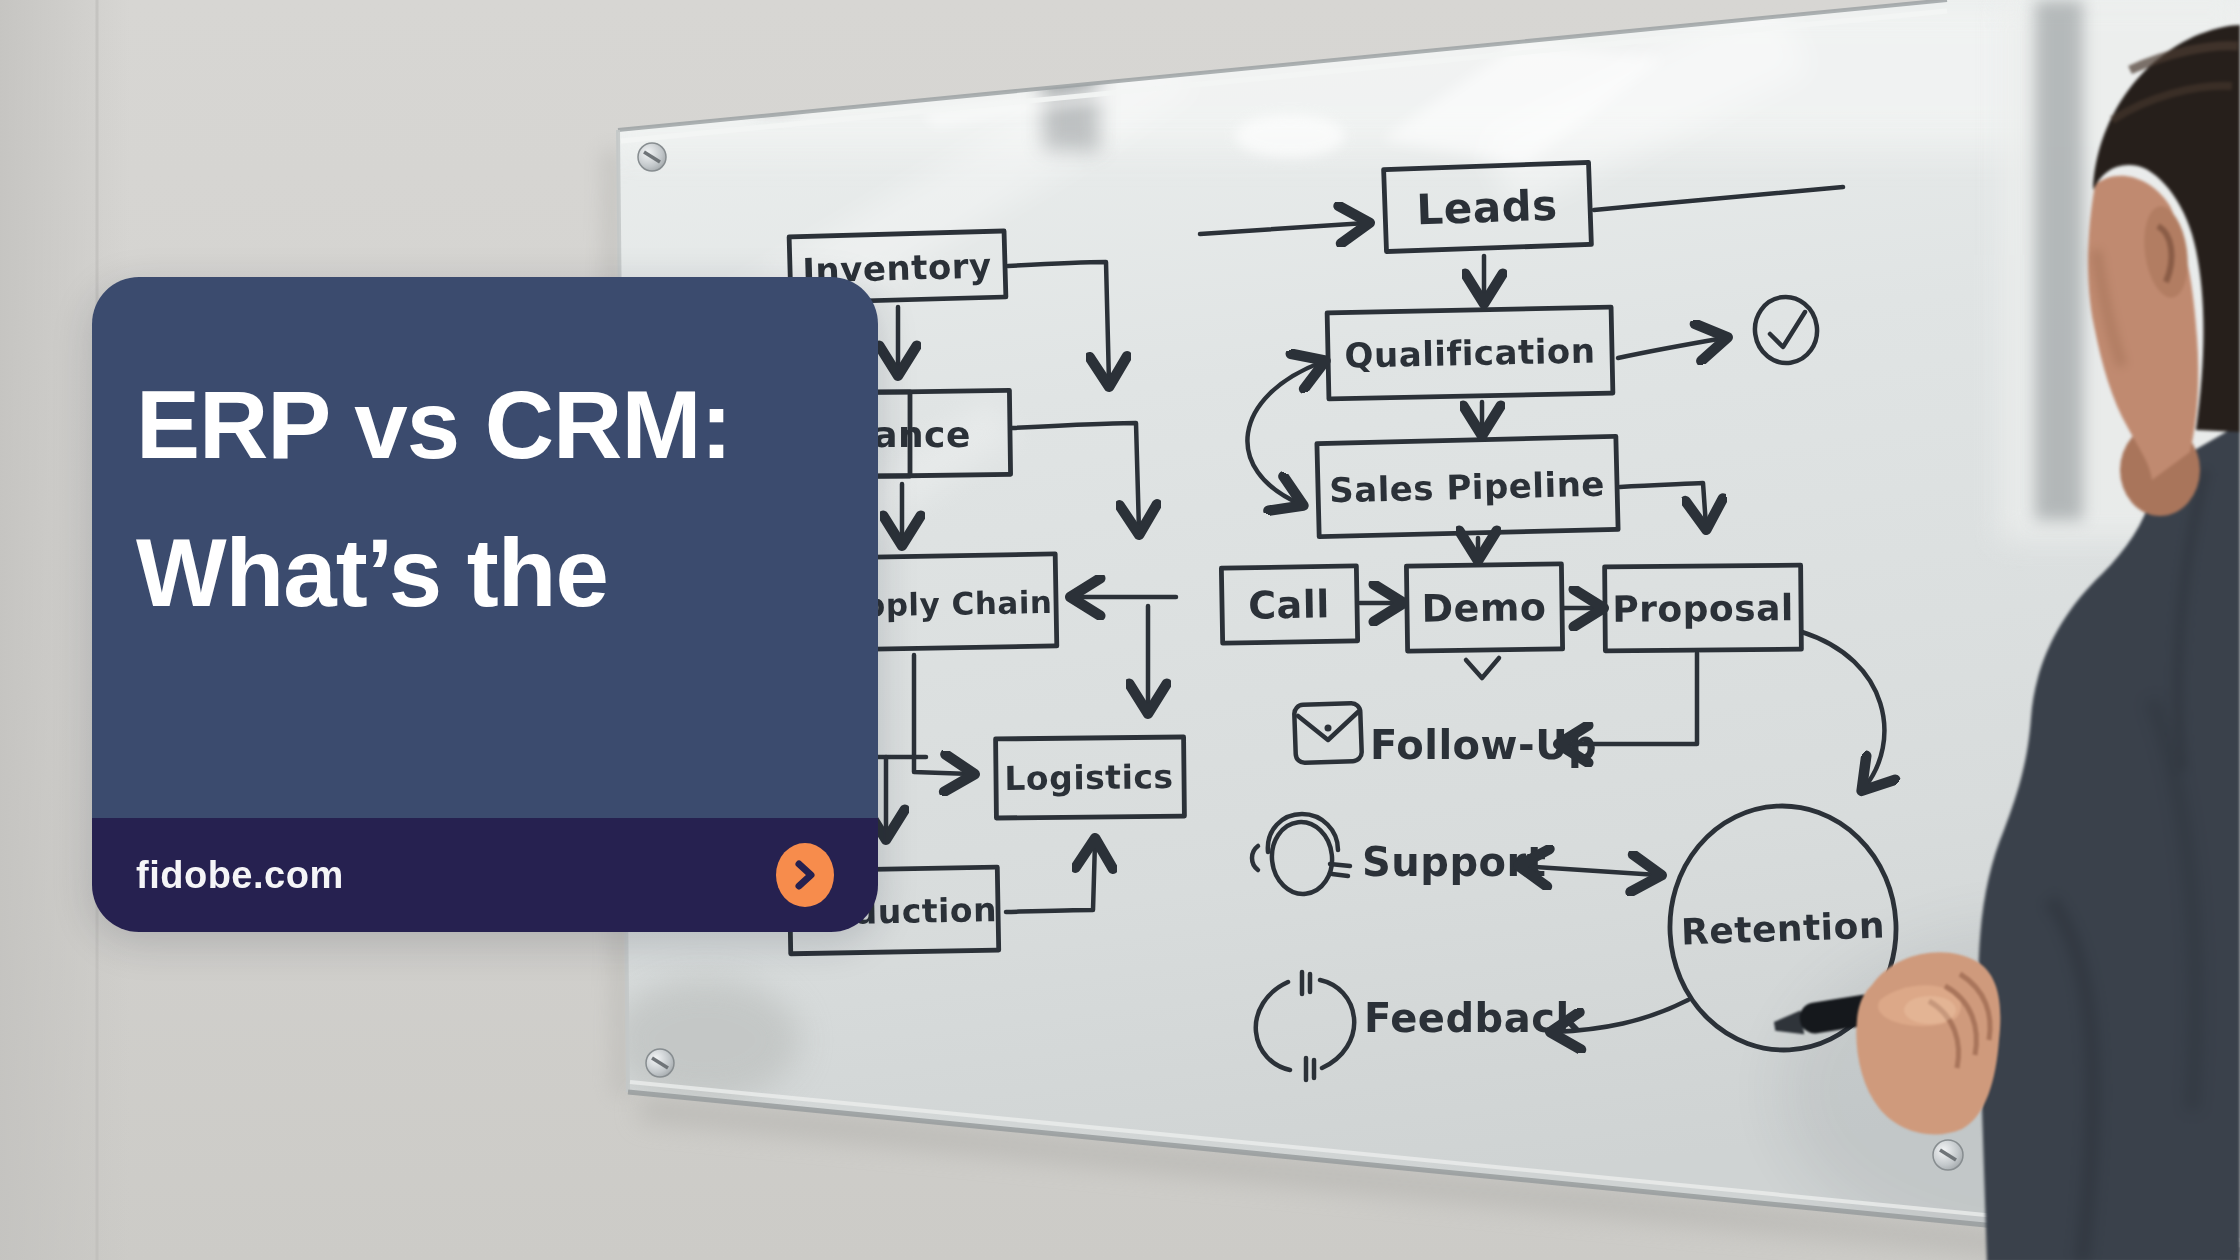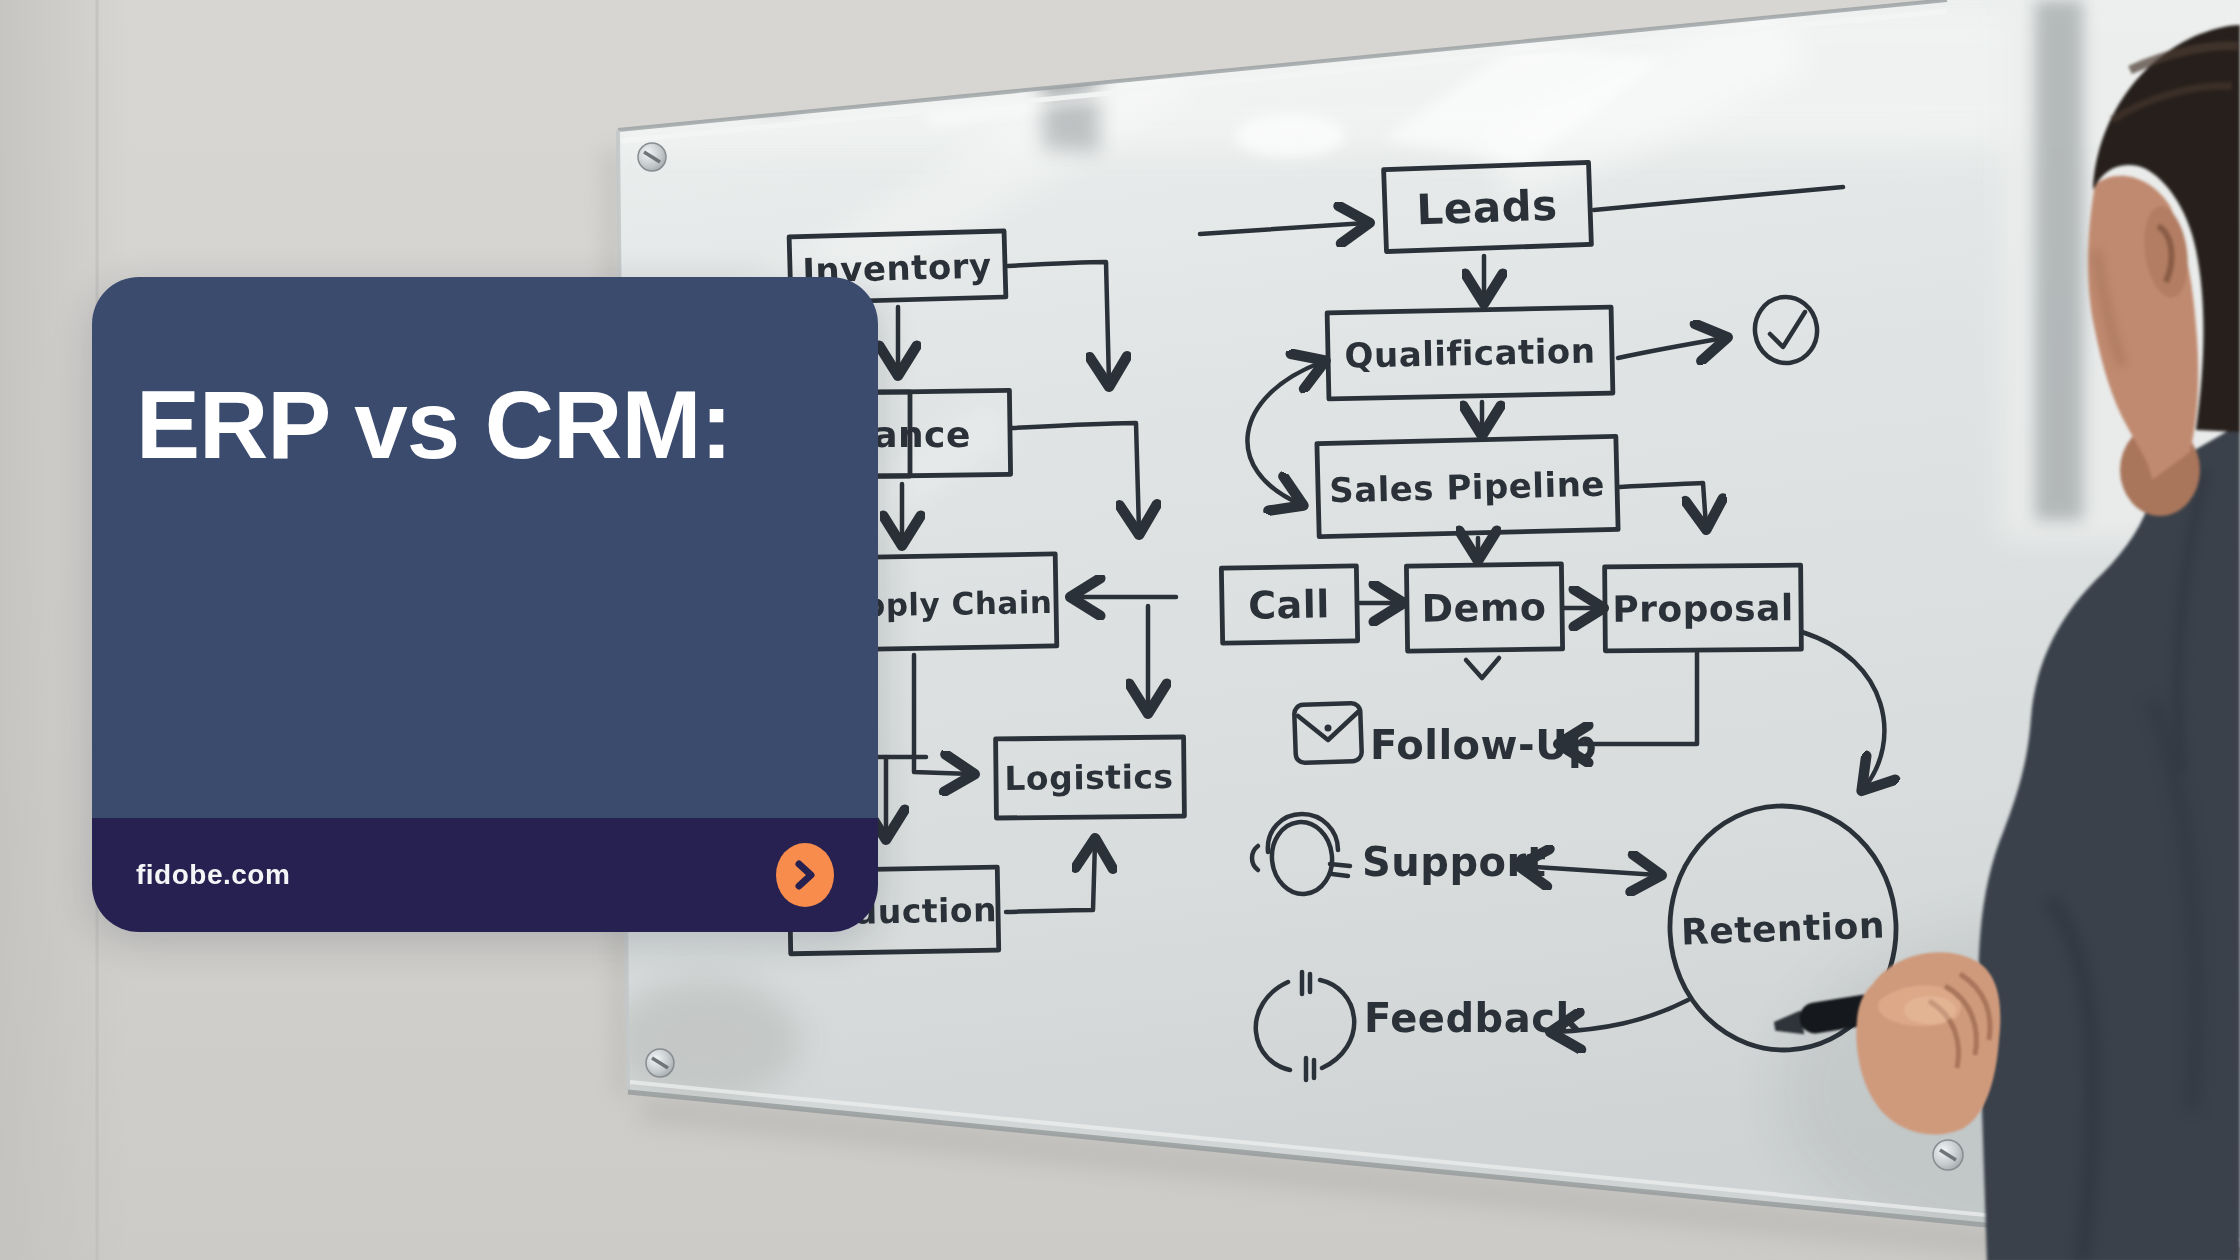--- a/index.html
+++ b/index.html
@@ -24,21 +24,21 @@
   }
   .card-main { flex:1; background:#3B4B6E; padding:74px 40px 0 44px; }
   .card-title div {
     color:#ffffff; font-size:96px; line-height:148px; font-weight:bold;
     letter-spacing:-1px; white-space:nowrap;
   }
   .card-footer {
     height:114px; background:#262150; display:flex; align-items:center;
     padding:0 44px; box-sizing:border-box;
   }
-  .card-footer .site { color:#f5f5f7; font-size:28px; font-weight:bold; letter-spacing:0.5px; }
+  .card-footer .site { color:#f5f5f7; font-size:38px; font-weight:bold; letter-spacing:0.5px; }
   .card-footer .spacer { flex:1; }
   .cta {
     width:58px; height:64px; border-radius:50%; background:#F78C4C;
     display:flex; align-items:center; justify-content:center; cursor:pointer;
   }
 </style>
 </head>
 <body>
 
 <div class="canvas">
@@ -272,20 +272,21 @@
       <path d="M1945,986 C1972,1001 1980,1028 1975,1055" stroke="#a9755b" stroke-width="5" fill="none"></path>
       <path d="M1929,1001 C1955,1016 1962,1043 1957,1068" stroke="#a9755b" stroke-width="5" fill="none"></path>
       <ellipse cx="1930" cy="1010" rx="26" ry="14" fill="#ecc3a3" opacity="0.45"></ellipse>
     </g>
   </svg>
 
   <div class="card">
     <div class="card-main">
       <div class="card-title">
         <div>ERP vs CRM:</div>
+        <div>What’s the</div>
       </div>
     </div>
     <div class="card-footer">
       <span class="site">fidobe.com</span>
       <span class="spacer"></span>
       <div class="cta">
         <svg width="26" height="32" viewBox="0 0 26 32">
           <polyline points="7,5 19,16 7,27" fill="none" stroke="#262150" stroke-width="7" stroke-linecap="round" stroke-linejoin="round"></polyline>
         </svg>
       </div>

